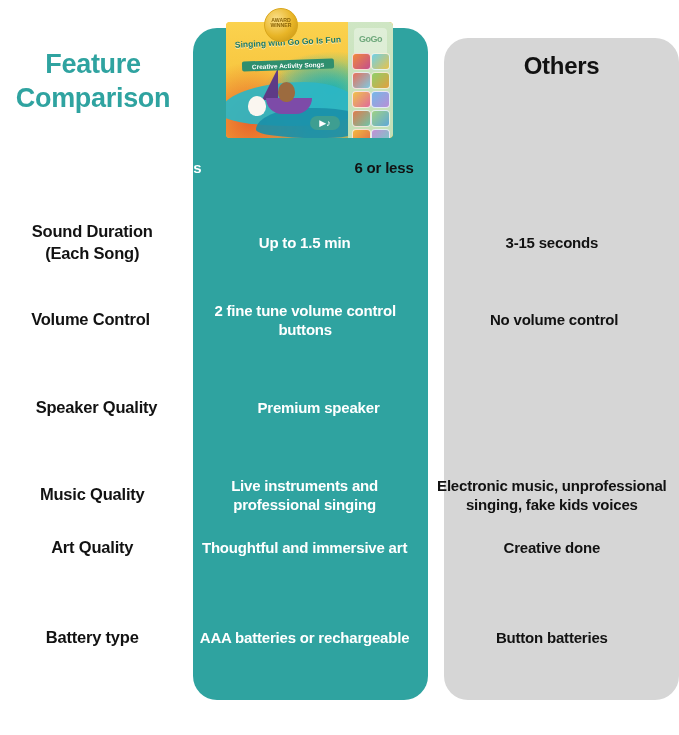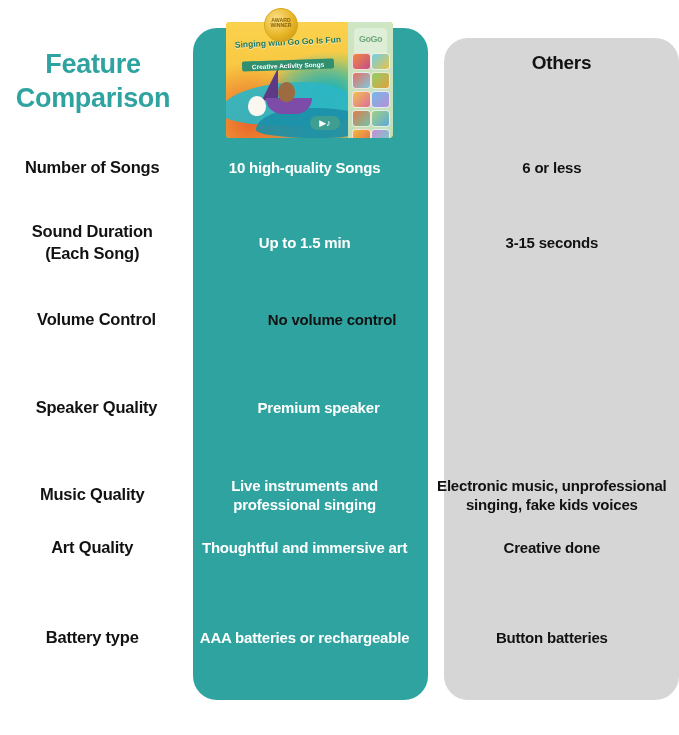--- a/index.html
+++ b/index.html
@@ -48,21 +48,21 @@
     line-height: 1.25;
     letter-spacing: -0.3px;
   }
   #others-title {
     position: absolute;
     left: 444px;
     top: 52px;
     width: 235px;
     text-align: center;
     color: #121212;
-    font-size: 19px;
+    font-size: 24px;
     font-weight: bold;
     letter-spacing: -0.3px;
   }
 
   
   #product-image {
     position: absolute;
     left: 226px;
     top: 8px;
     width: 167px;
@@ -300,33 +300,33 @@
       </div>
     </div>
   </div>
   <div class="award-seal">AWARD WINNER</div>
 </div>
 
 <div id="feature-title">Feature Comparison</div>
 <div id="others-title">Others</div>
 
 <div class="row" style="top:140px;height:55px;">
-  <div class="cell cell-feature">Number of Songs</div>
   <div class="cell cell-product">10 high-quality Songs</div>
   <div class="cell cell-others">6 or less</div>
 </div>
 
 <div class="row" style="top:215px;height:55px;align-items:center;">
   <div class="cell cell-feature">Sound Duration (Each Song)</div>
   <div class="cell cell-product">Up to 1.5 min</div>
   <div class="cell cell-others">3-15 seconds</div>
 </div>
 
 <div class="row" style="top:290px;height:60px;gap:6px;">
   <div class="cell cell-feature">Volume Control</div>
+  <div class="cell cell-product">2 fine tune volume control buttons</div>
   <div class="cell cell-others">No volume control</div>
 </div>
 
 <div class="row" style="top:382px;height:52px;">
   <div class="cell cell-feature">Speaker Quality</div>
   <div class="cell cell-product">Premium speaker</div>
 </div>
 
 <div class="row" style="top:450px;height:90px;">
   <div class="cell cell-feature">Music Quality</div>

